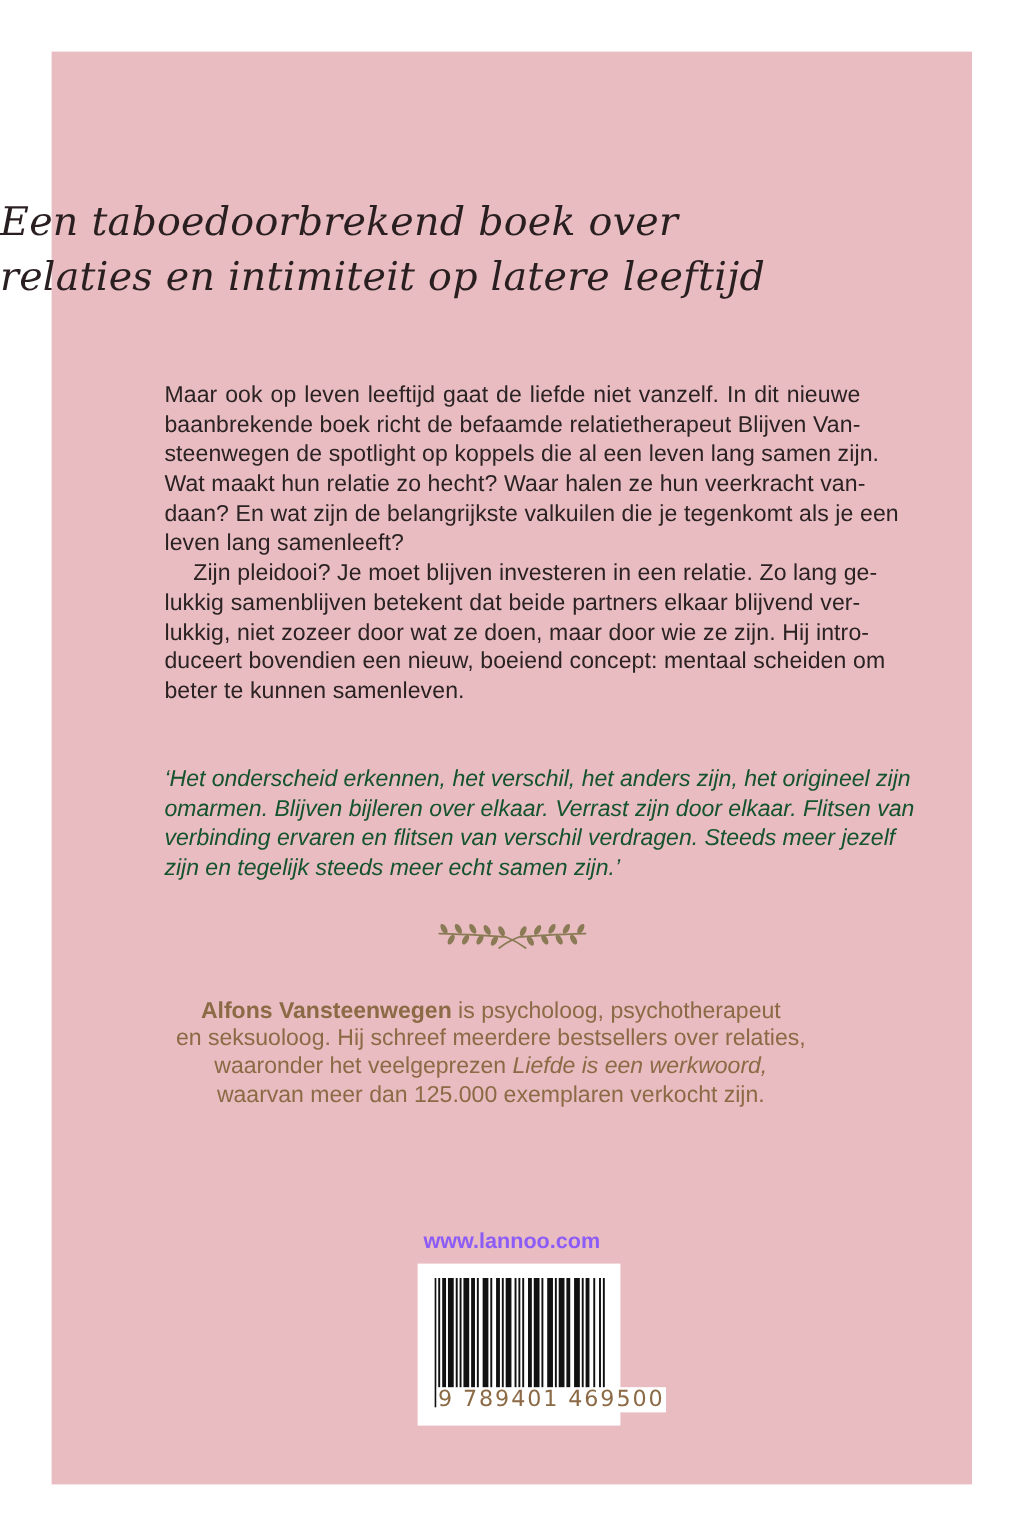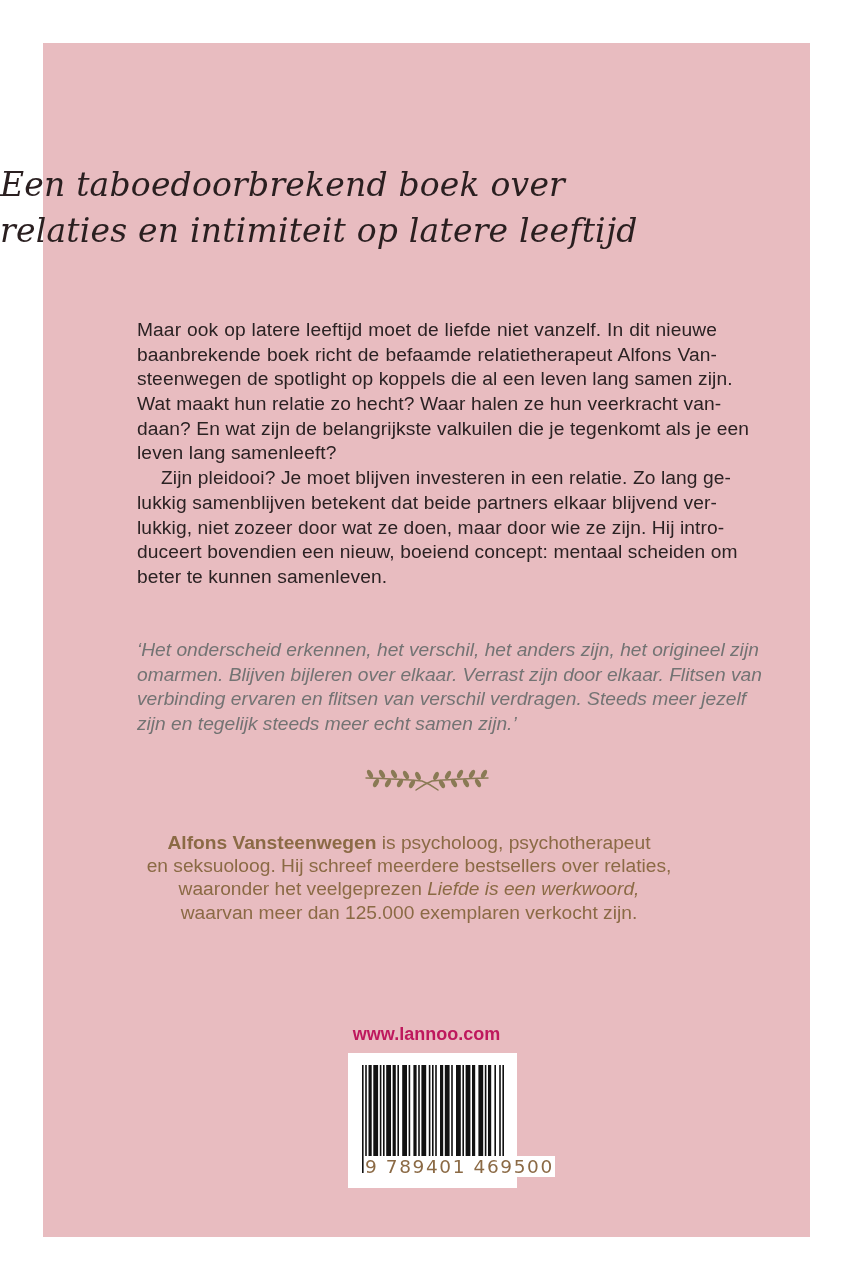--- a/index.html
+++ b/index.html
@@ -21,37 +21,37 @@
   .body-text {
     position: absolute; left: 137px; top: 318px; width: 580px;
     font-size: 19.2px; line-height: 24.7px; color: #2b2223;
     text-align: justify; letter-spacing: 0.1px;
   }
   .body-text .line { display: block; white-space: nowrap; text-align: justify; text-align-last: justify; height: 24.7px; }
   .body-text .line.last { text-align-last: left; }
   .body-text .indent { padding-left: 24px; }
   .quote {
     position: absolute; left: 137px; top: 638px; width: 580px;
-    font-size: 19.2px; line-height: 24.7px; color: #737373; font-style: italic;
+    font-size: 19.2px; line-height: 24.7px; color: #14532d; font-style: italic;
   }
   .quote .line { display: block; white-space: nowrap; text-align: justify; text-align-last: justify; height: 24.7px; }
   .quote .line.last { text-align-last: left; }
   .ornament {
     position: absolute; left: 362px; top: 765px; width: 130px; height: 30px;
   }
   .bio {
     position: absolute; left: 0; top: 831px; width: 818px; text-align: center;
     font-size: 19.2px; line-height: 23.2px; color: #8b6a45;
   }
   .bio .line { display: block; white-space: nowrap; }
   .bio b { font-weight: bold; }
   .bio i { font-style: italic; }
   .url {
     position: absolute; left: 0; top: 1024px; width: 853px; text-align: center;
-    font-size: 18px; font-weight: bold; color: #be185d;
+    font-size: 18px; font-weight: bold; color: #8b5cf6;
   }
   .barcode-box {
     position: absolute; left: 348px; top: 1053px; width: 169px; height: 135px;
     background: #ffffff;
   }
   .barcode-bars {
     position: absolute; left: 14px; top: 12px; width: 145px; height: 108px;
   }
   .barcode-digits {
     position: absolute; left: 16px; top: 103px; width: 165px; height: 26px;
@@ -64,22 +64,22 @@
 <body>
 
 <div class="panel"></div>
 
 <div class="title">
   <span class="line">Een taboedoorbrekend boek over</span>
   <span class="line">relaties en intimiteit op latere leeftijd</span>
 </div>
 
 <div class="body-text">
-  <span class="line">Maar ook op latere leeftijd moet de liefde niet vanzelf. In dit nieuwe</span>
-  <span class="line">baanbrekende boek richt de befaamde relatietherapeut Alfons Van-</span>
+  <span class="line">Maar ook op leven leeftijd gaat de liefde niet vanzelf. In dit nieuwe</span>
+  <span class="line">baanbrekende boek richt de befaamde relatietherapeut Blijven Van-</span>
   <span class="line">steenwegen de spotlight op koppels die al een leven lang samen zijn.</span>
   <span class="line">Wat maakt hun relatie zo hecht? Waar halen ze hun veerkracht van-</span>
   <span class="line">daan? En wat zijn de belangrijkste valkuilen die je tegenkomt als je een</span>
   <span class="line last">leven lang samenleeft?</span>
   <span class="line indent">Zijn pleidooi? Je moet blijven investeren in een relatie. Zo lang ge-</span>
   <span class="line">lukkig samenblijven betekent dat beide partners elkaar blijvend ver-</span>
   <span class="line">lukkig, niet zozeer door wat ze doen, maar door wie ze zijn. Hij intro-</span>
   <span class="line">duceert bovendien een nieuw, boeiend concept: mentaal scheiden om</span>
   <span class="line last">beter te kunnen samenleven.</span>
 </div>

